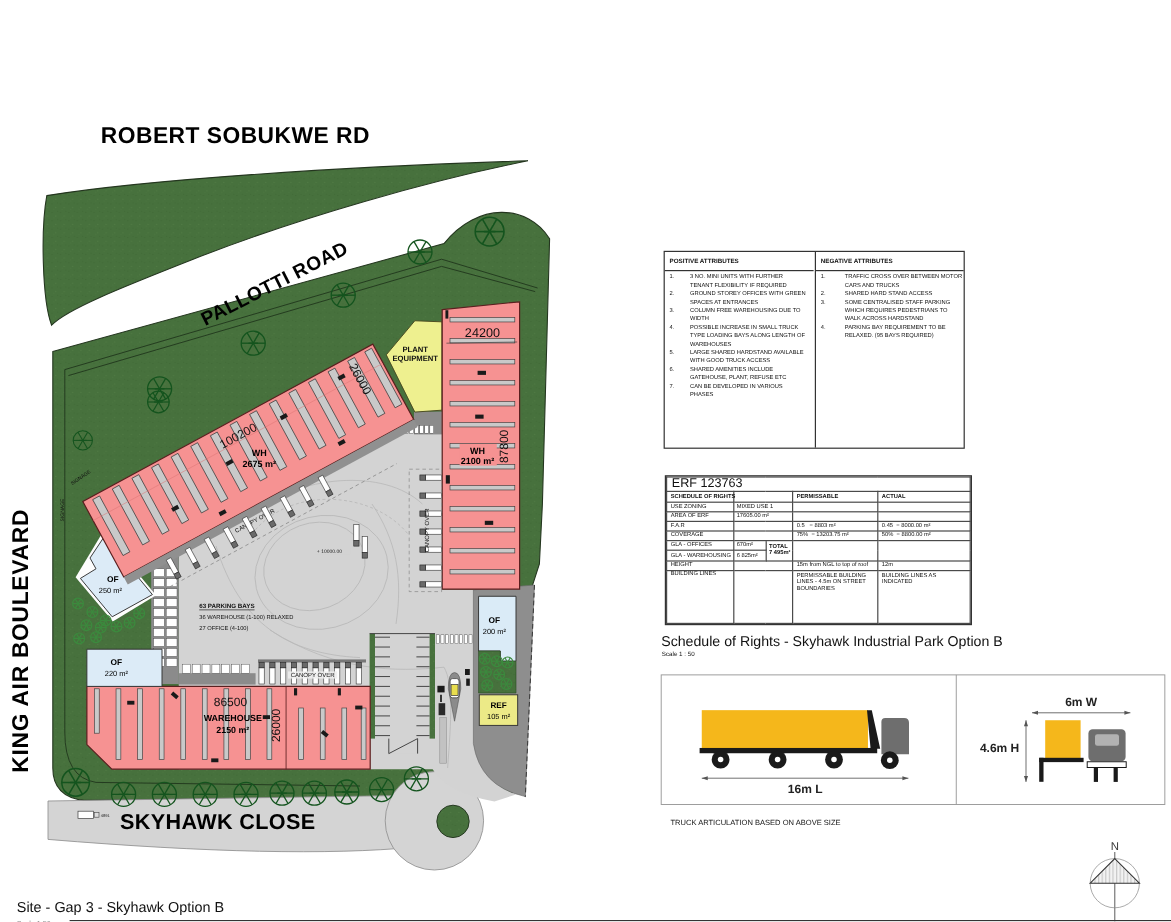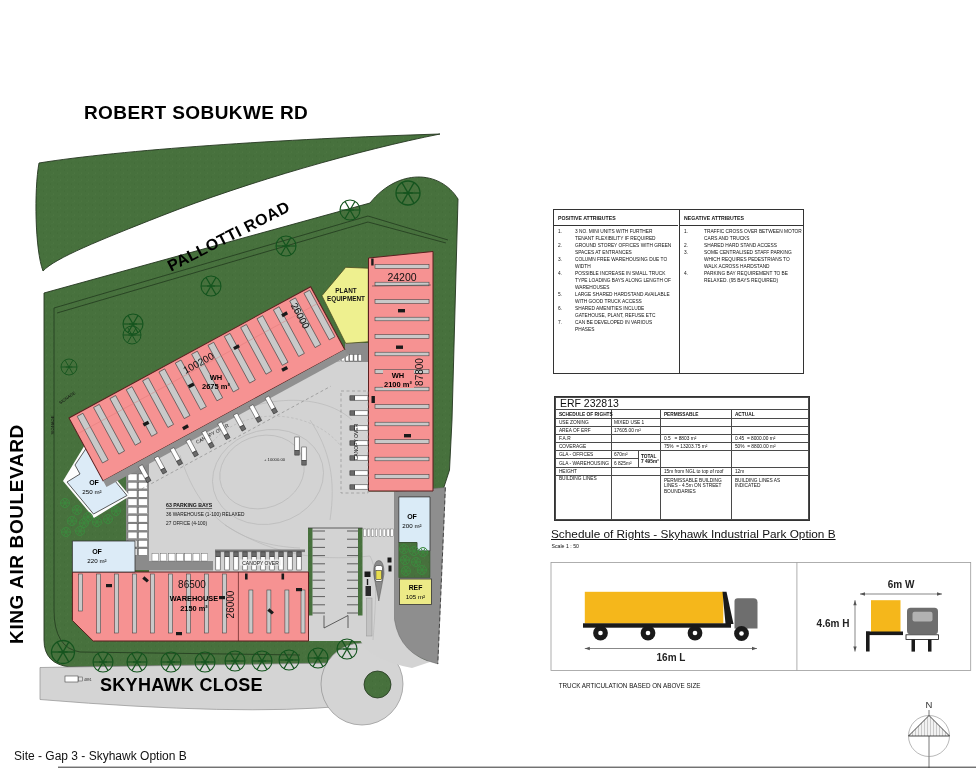--- a/index.html
+++ b/index.html
@@ -561,21 +561,21 @@
     <colgroup>
         <col style="width:56px">
         <col style="width:27px">
         <col style="width:22px">
         <col style="width:71px">
         <col>
       </colgroup>
 
     <tbody>
         <tr style="height:12px;">
-          <td colspan="5" style="font-size:10.5px;padding:0 0 0 4px;border:0.5px solid #4a4a4a;white-space:nowrap;">ERF 232813</td>
+          <td colspan="5" style="font-size:10.5px;padding:0 0 0 4px;border:0.5px solid #4a4a4a;white-space:nowrap;">ERF 123763</td>
         </tr>
 
     <tr style="font-weight:bold;height:8.6px;">
       <td style="border:0.5px solid #4a4a4a;padding:0 0 0 3px;white-space:nowrap;">SCHEDULE OF RIGHTS</td>
       <td colspan="2" style="border:0.5px solid #4a4a4a;"></td>
       <td style="border:0.5px solid #4a4a4a;padding-left:3px;">PERMISSABLE</td>
       <td style="border:0.5px solid #4a4a4a;padding-left:3px;">ACTUAL</td>
     </tr>
 
     <tr style="height:8.1px;">
@@ -629,15 +629,15 @@
     <tr style="height:44.6px;">
       <td style="border:0.5px solid #4a4a4a;padding:0 0 0 3px;white-space:nowrap;vertical-align:top;">BUILDING LINES</td>
       <td colspan="2" style="border:0.5px solid #4a4a4a;"></td>
       <td style="border:0.5px solid #4a4a4a;padding-left:3px;vertical-align:top;line-height:5.5px;padding-top:2px;">PERMISSABLE BUILDING<br>LINES - 4.5m ON STREET<br>BOUNDARIES</td>
       <td style="border:0.5px solid #4a4a4a;padding-left:3px;vertical-align:top;line-height:5.5px;padding-top:2px;">BUILDING LINES AS<br>INDICATED</td>
     </tr>
   </tbody>
     </table>
 </div>
 
-<div class="abs" style="left:551px;top:527px;font-size:11.8px;color:#111;text-decoration:underline;">Schedule of Rights - Skyhawk Industrial Park Option B</div>
+<div class="abs" style="left:551px;top:527px;font-size:11.8px;color:#111;">Schedule of Rights - Skyhawk Industrial Park Option B</div>
 
 <div class="abs" style="left:551.5px;top:542.5px;font-size:5.2px;color:#111;">Scale 1 : 50</div>
 
 </body></html>

